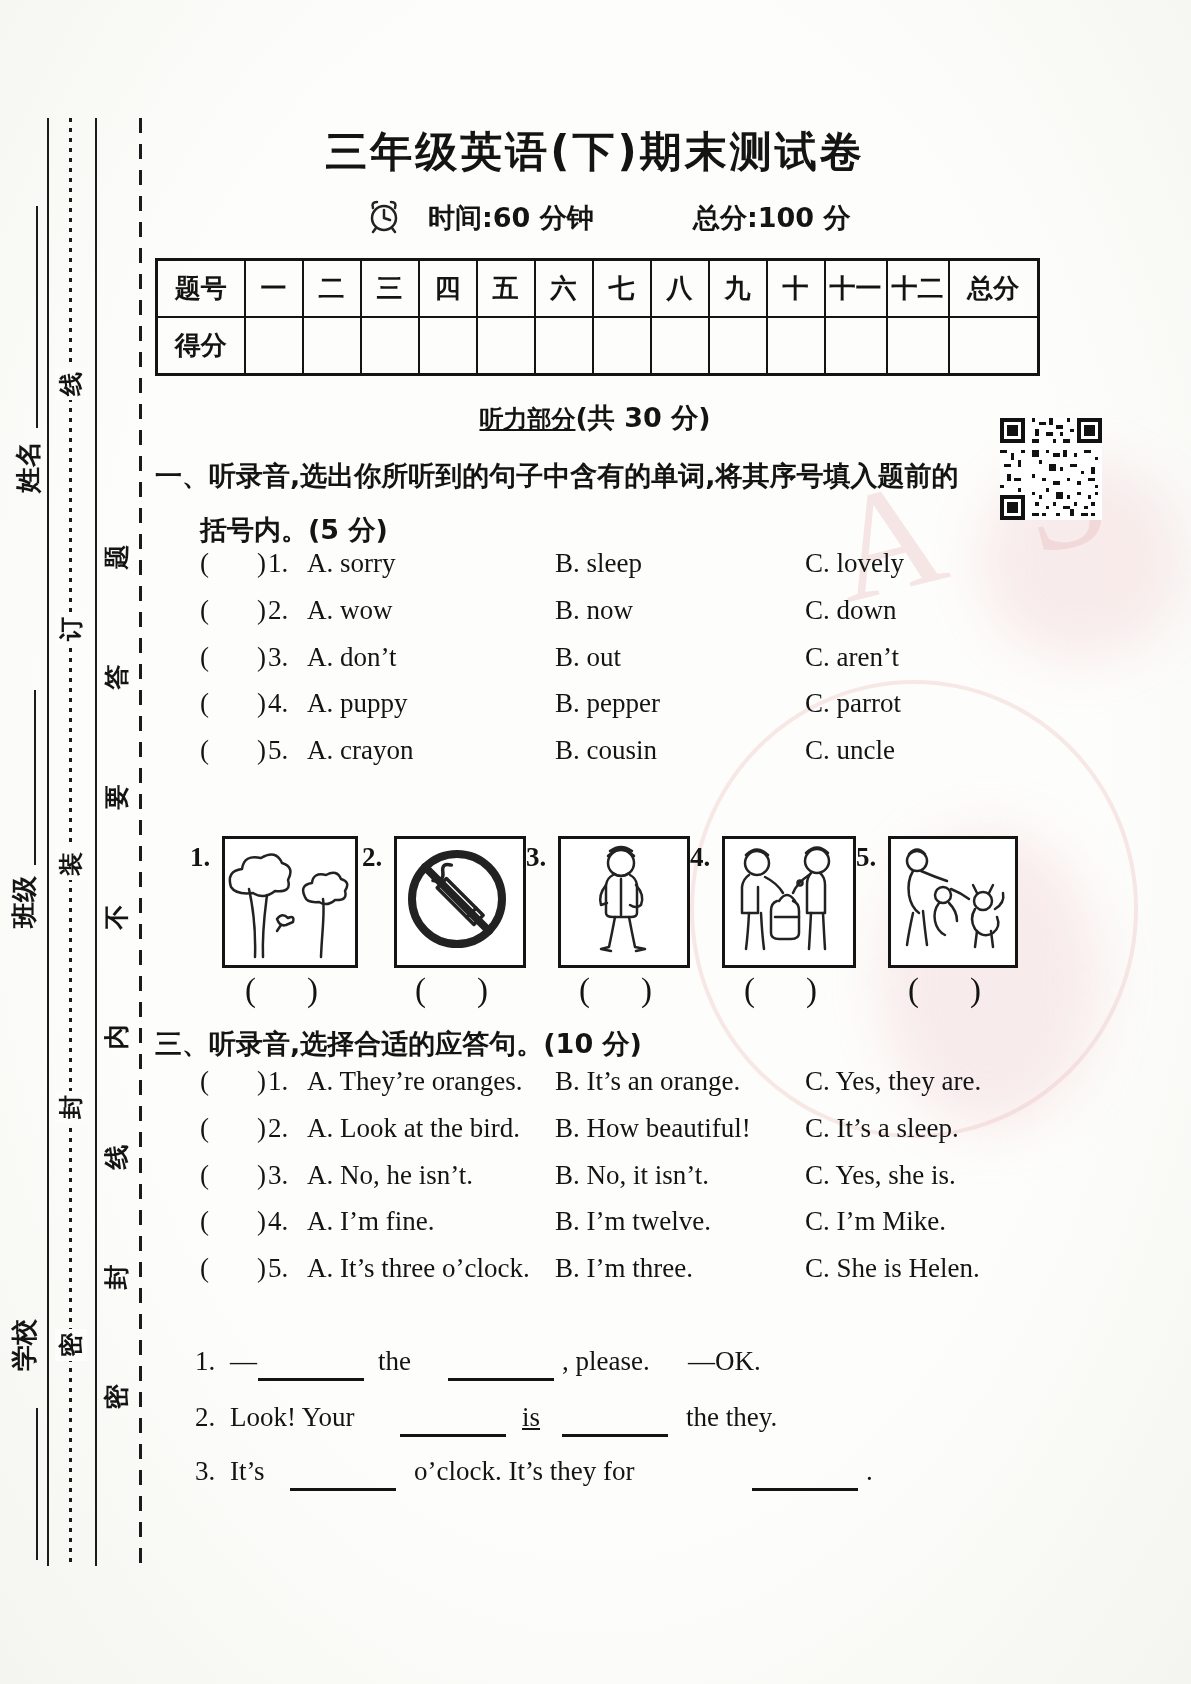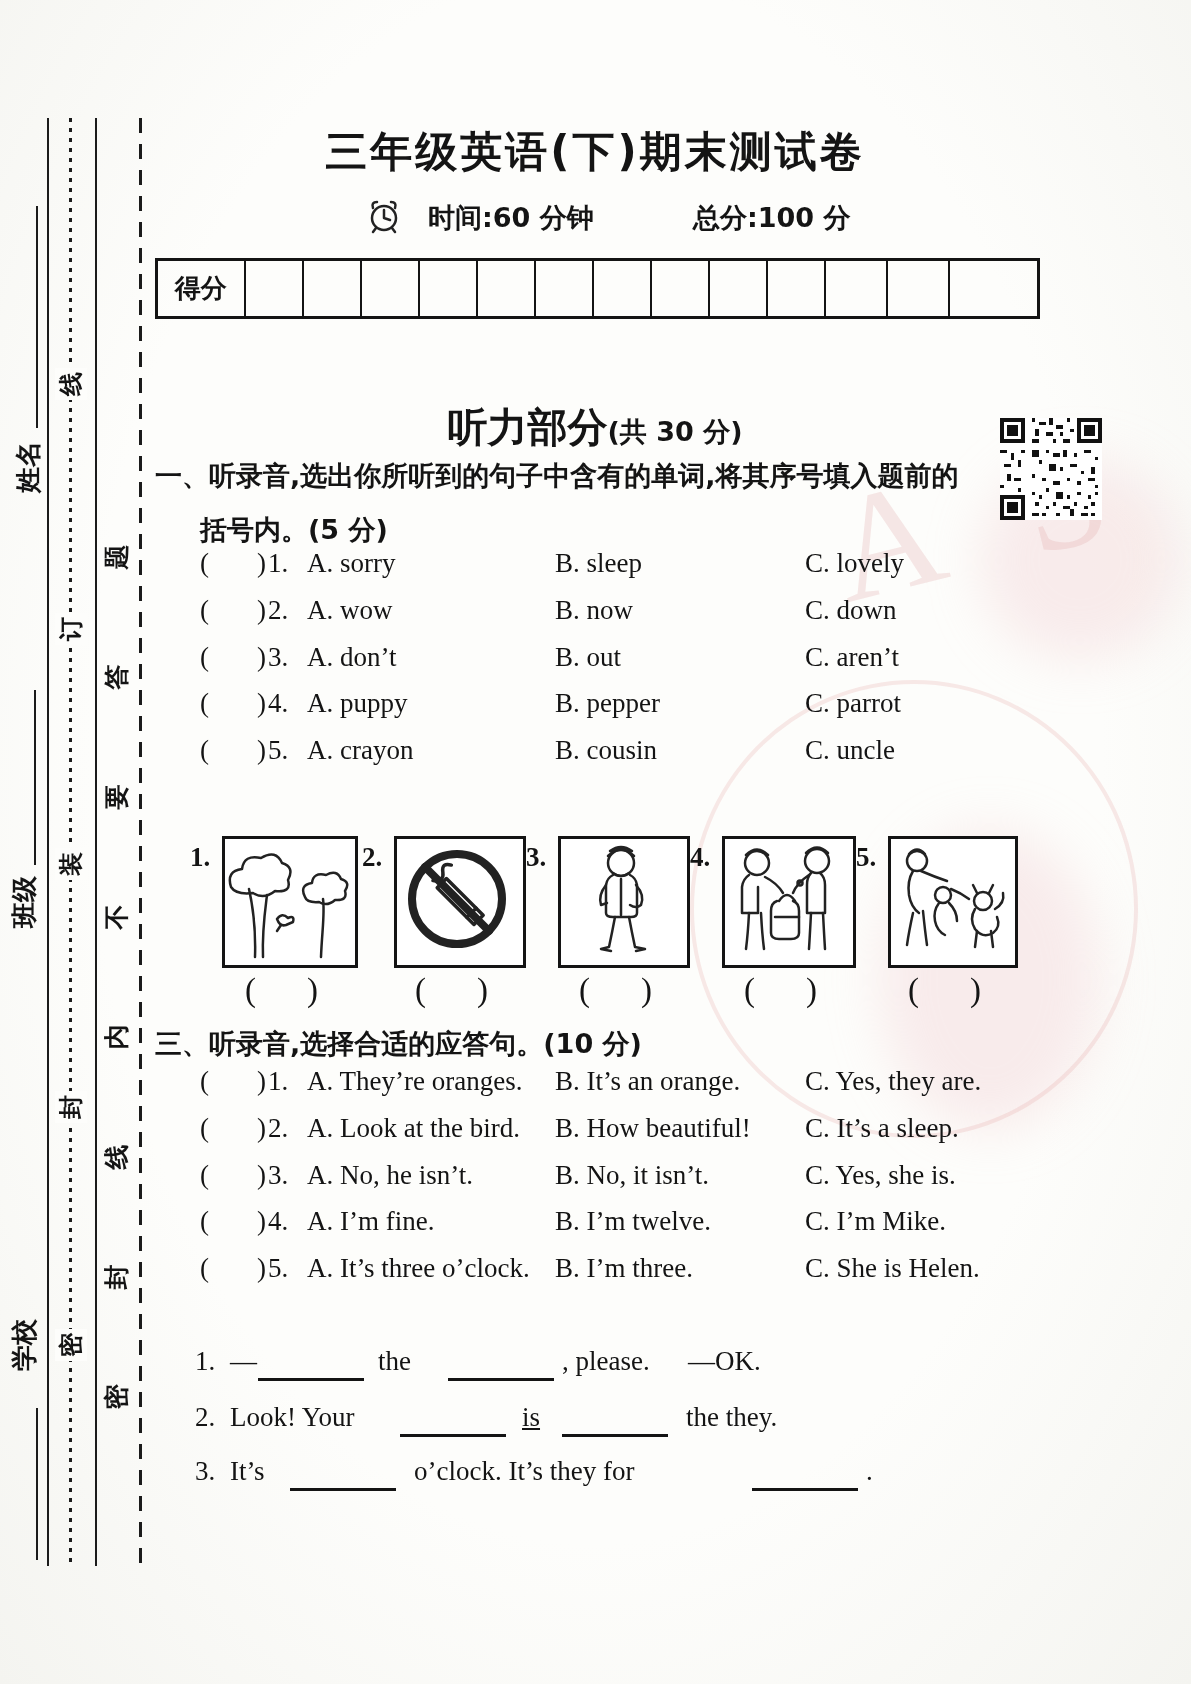--- a/index.html
+++ b/index.html
@@ -28,21 +28,21 @@
   .title{position:absolute;left:155px;top:124px;width:880px;text-align:center;
     font-size:42px;font-weight:bold;letter-spacing:3px;}
   .meta{position:absolute;top:200px;font-size:27px;font-weight:bold;}
   
   table.score{position:absolute;left:155px;top:258px;width:882px;border-collapse:collapse;
     table-layout:fixed;border:3px solid #141414;}
   table.score td{border:2px solid #141414;height:55px;text-align:center;
     font-size:26px;font-weight:bold;padding:0;}
   
   .lhead{position:absolute;left:155px;top:400px;width:880px;text-align:center;font-weight:bold;}
-  .lhead .t1{font-size:40px;}
+  .lhead .t1{font-size:24px;text-decoration:underline;}
   .lhead .t2{font-size:27px;}
   .shead{position:absolute;font-size:27px;font-weight:bold;white-space:nowrap;}
   .orow{position:absolute;left:200px;width:860px;height:40px;
     font-family:"Liberation Serif",serif;font-size:27px;white-space:nowrap;}
   .orow span{position:absolute;top:0;}
   .orow .po{left:0;}
   .orow .pc{left:57px;}
   .orow .num{left:68px;}
   .orow .oa{left:107px;}
   .orow .ob{left:355px;}
@@ -134,20 +134,36 @@
         <col style="width:58px;">
         <col style="width:58px;">
       <col style="width:58px;">
         <col style="width:58px;">
         <col style="width:58px;">
         <col style="width:62px;">
       <col style="width:62px;">
         <col style="width:90px;">
     </colgroup>
     <tbody>
+        <tr>
+      <td>题号</td>
+      <td>一</td>
+      <td>二</td>
+      <td>三</td>
+      <td>四</td>
+      <td>五</td>
+      <td>六</td>
+      <td>七</td>
+      <td>八</td>
+      <td>九</td>
+      <td>十</td>
+      <td>十一</td>
+      <td>十二</td>
+      <td>总分</td>
+    </tr>
     <tr>
       <td>得分</td>
       <td></td>
           <td></td>
       <td></td>
           <td></td>
       <td></td>
           <td></td>
       <td></td>
           <td></td>

